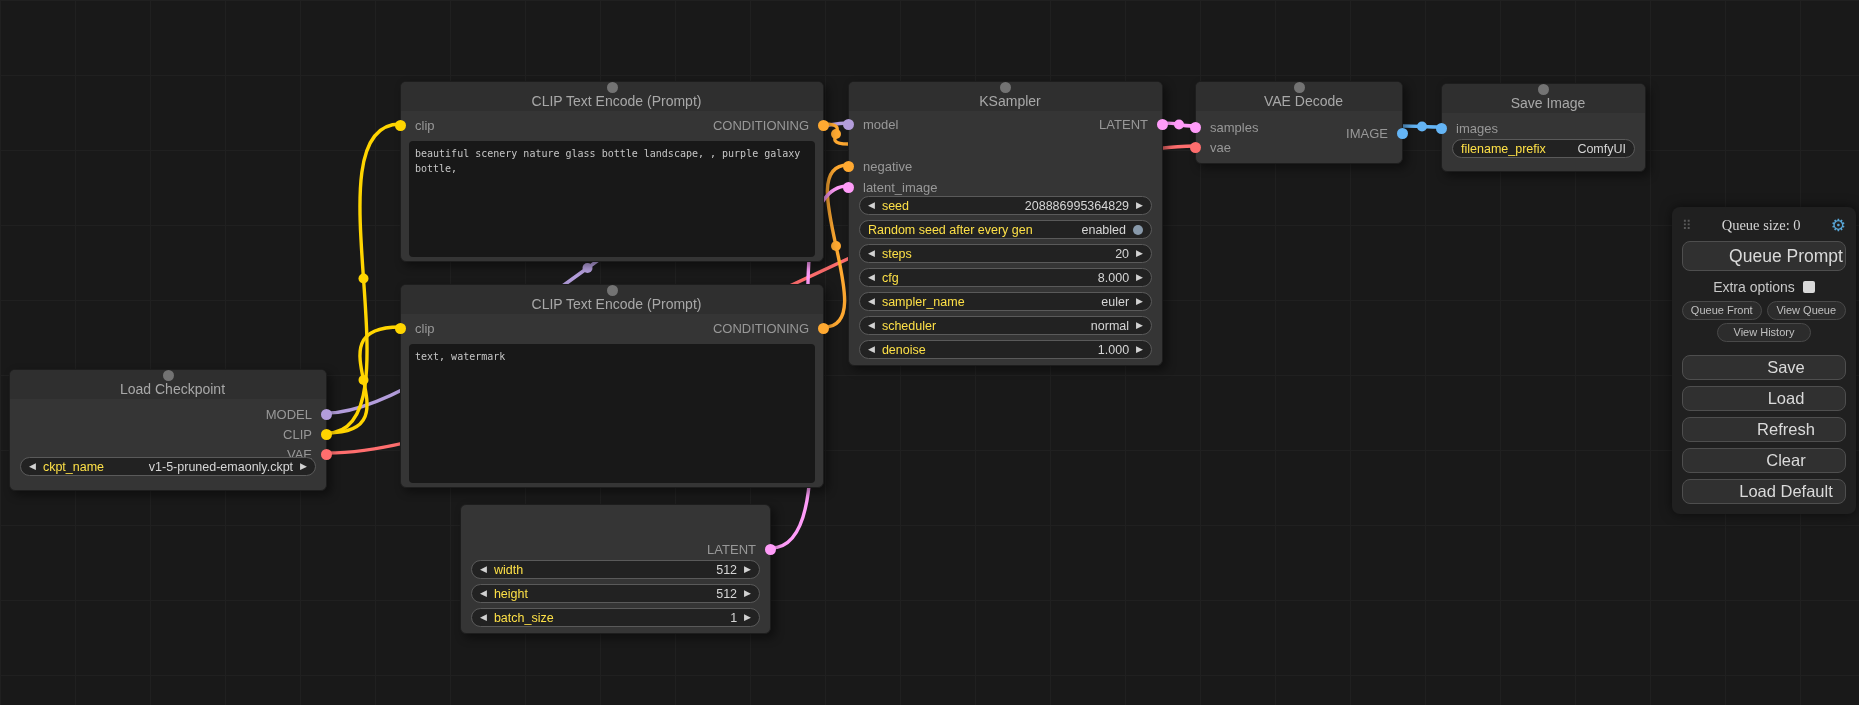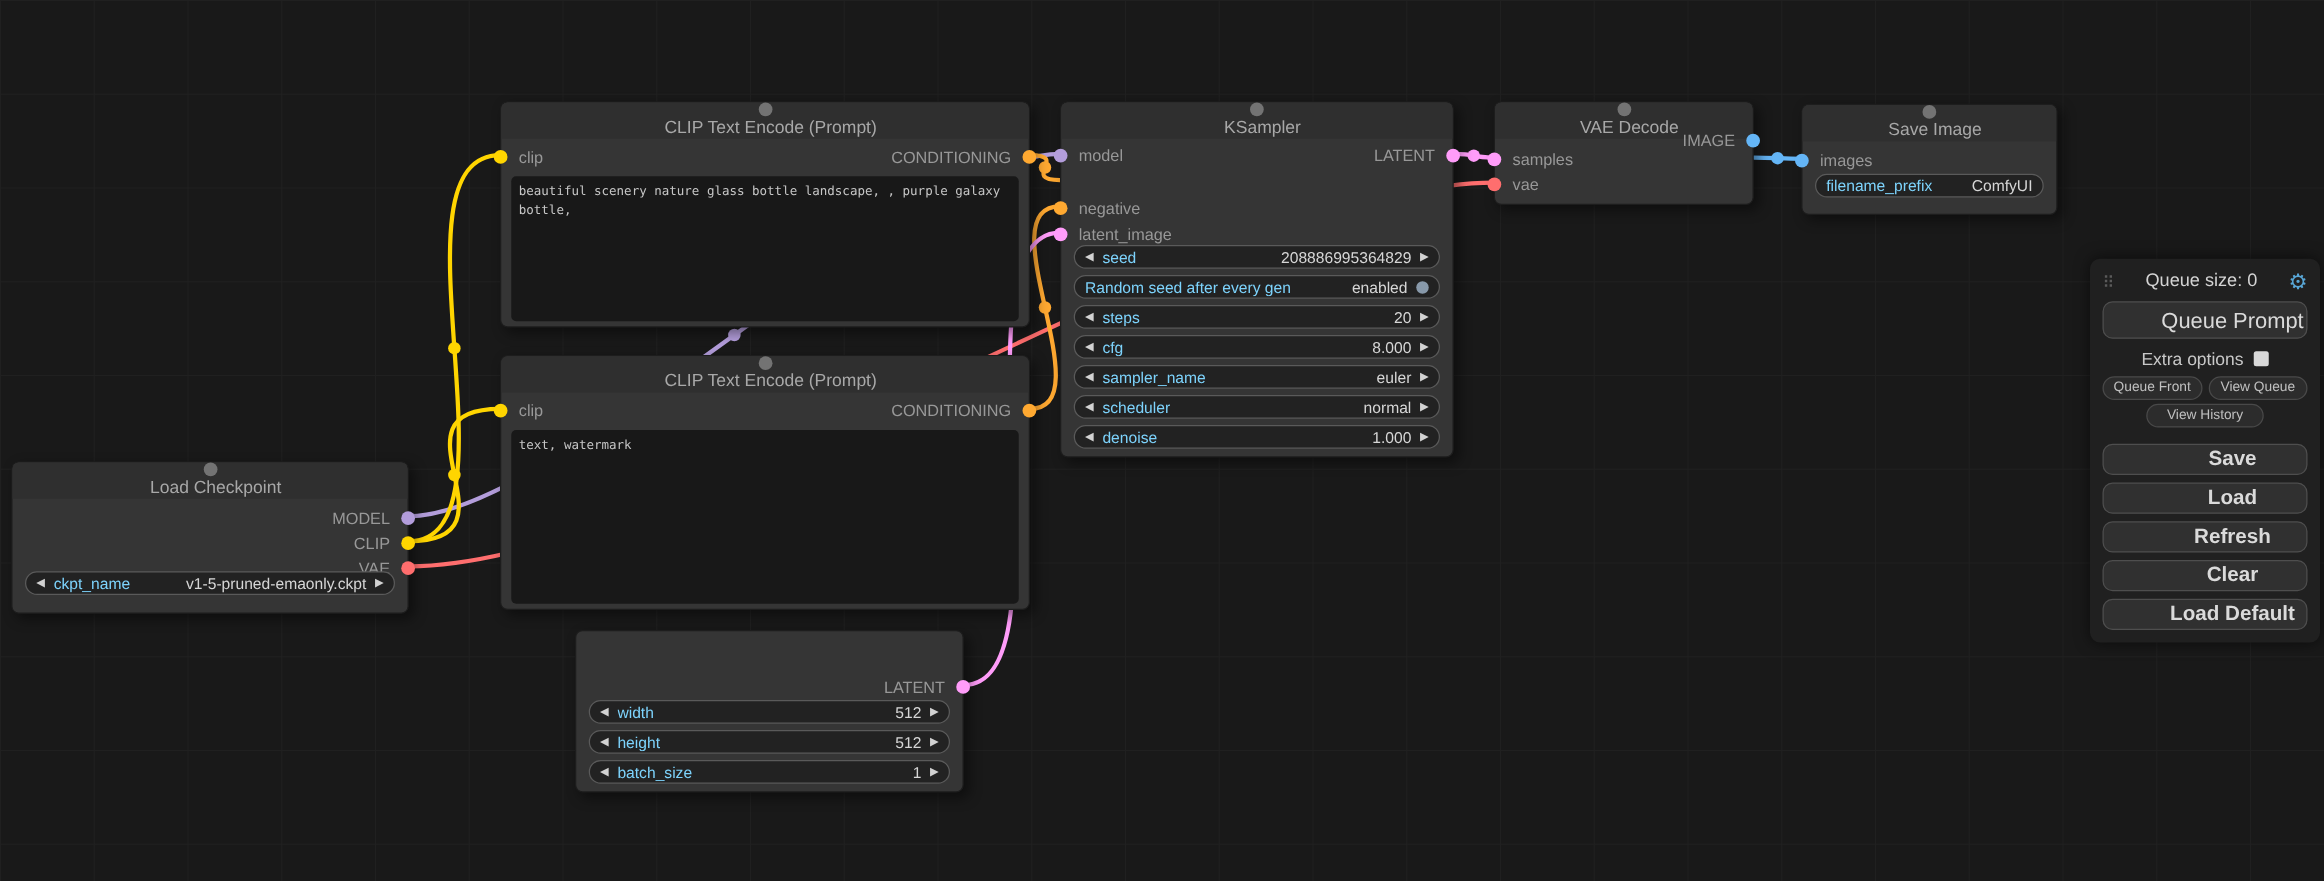--- a/index.html
+++ b/index.html
@@ -27,49 +27,49 @@
   .slot.in .slot-label { margin-left:14px; }
   .slot.out .slot-label { margin-right:14px; }
   .port { position:absolute; width:11px; height:11px; border-radius:50%; top:4.5px; background:#888; }
   .slot.in .port { left:-6px; }
   .slot.out .port { right:-6px; }
 
   .widgets { position:absolute; left:10px; right:10px; display:flex; flex-direction:column; gap:5px; }
   .widget { height:19px; background:#222; border:1px solid #5a5a5a; border-radius:10px;
             display:flex; align-items:center; padding:0 8px; font-size:12.5px; gap:7px; }
   .widget .arrow { color:#d2d2d2; font-size:9px; line-height:1; flex:none; }
-  .widget .wlabel { color:#7dd3fc; flex:1; white-space:nowrap; overflow:hidden; }
+  .widget .wlabel { color:#fde047; flex:1; white-space:nowrap; overflow:hidden; }
   .widget .wvalue { color:#d6d6d6; white-space:nowrap; }
   .toggle-dot { width:10px; height:10px; border-radius:50%; background:#8899AA; flex:none; }
 
   .prompt-text { position:absolute; left:8px; right:8px; background:#181818; border-radius:4px;
           padding:5px 6px; font-family:"DejaVu Sans Mono", monospace; font-size:10px;
           line-height:1.5; color:#c6c6c6; white-space:pre-wrap; word-break:break-word; overflow:hidden; }
 
   
   #menu { position:absolute; left:1672px; top:207px; width:184px; background:#202020;
           border-radius:8px; box-shadow:0 0 12px rgba(0,0,0,.55); padding:8px 10px 10px;
           color:#cfcfcf; }
   .menu-header { display:flex; align-items:center; justify-content:space-between; height:20px; }
   .drag-handle { color:#5a5a5a; font-size:13px; cursor:grab; }
-  .queue-size { font-size:14.5px; color:#d4d4d4; }
+  .queue-size { font-size:14.5px; color:#d4d4d4;font-family:Liberation Serif, serif; }
   .gear { color:#58A6D6; font-size:17px; cursor:pointer; }
   .btn { background:#303030; border:1px solid #4e4e4e; border-radius:8px; color:#dadada;
          font-family:inherit; cursor:pointer;padding-left:44px; }
   .btn-queue { width:100%; height:30px; font-size:17.5px; margin-top:6px; }
   .extra-row { display:flex; align-items:center; justify-content:center; gap:8px; margin-top:8px;
                font-size:14px; color:#c8c8c8; }
   .checkbox { width:12px; height:12px; background:#d9d9d9; border-radius:2px; cursor:pointer; }
   .small-row { display:flex; gap:5px; margin-top:6px;align-items:flex-end; }
   .btn-small { flex:1; font-size:11px; padding:2px 0 3px; border-radius:10px; background:#2c2c2c;
                border:1px solid #494949; color:#c0c0c0; }
   .history-row { display:flex; justify-content:center; margin-top:3px; }
   .btn-small.history { flex:none; padding:2px 16px 3px; }
   .big-btns { display:flex; flex-direction:column; gap:6px; margin-top:13px; }
-  .btn-big { height:25px; font-size:16.5px;font-weight:bold; }
+  .btn-big { height:25px; font-size:16.5px; }
 </style>
 </head>
 <body>
 
 <div id="graph">
 
   <svg id="wires">
     <path d="M 327 413 C 447 413 728 123 848 123" fill="none" stroke-width="3.4" stroke-linecap="round" stroke="#B39DDB"></path>
     <path d="M 327 433 C 422 433 305 124 400 124" fill="none" stroke-width="3.4" stroke-linecap="round" stroke="#FFD500"></path>
     <path d="M 327 433 C 422 433 305 327 400 327" fill="none" stroke-width="3.4" stroke-linecap="round" stroke="#FFD500"></path>
@@ -248,21 +248,21 @@
       <span>VAE Decode</span>
     </div>
     <div class="slot in" style="top:35px">
       <span class="port" style="background: rgb(255, 156, 249);"></span>
       <span class="slot-label">samples</span>
     </div>
     <div class="slot in" style="top:55px">
       <span class="port" style="background: rgb(255, 110, 110);"></span>
       <span class="slot-label">vae</span>
     </div>
-    <div class="slot out" style="top:20px">
+    <div class="slot out" style="top:41px">
       <span class="slot-label">IMAGE</span>
       <span class="port" style="background: rgb(100, 181, 246);"></span>
     </div>
   </div>
 
   <div class="node" style="left:1441px; top:83px; width:205px; height:89px;">
     <div class="node-title">
       <span class="title-dot"></span>
       <span>Save Image</span>
     </div>

